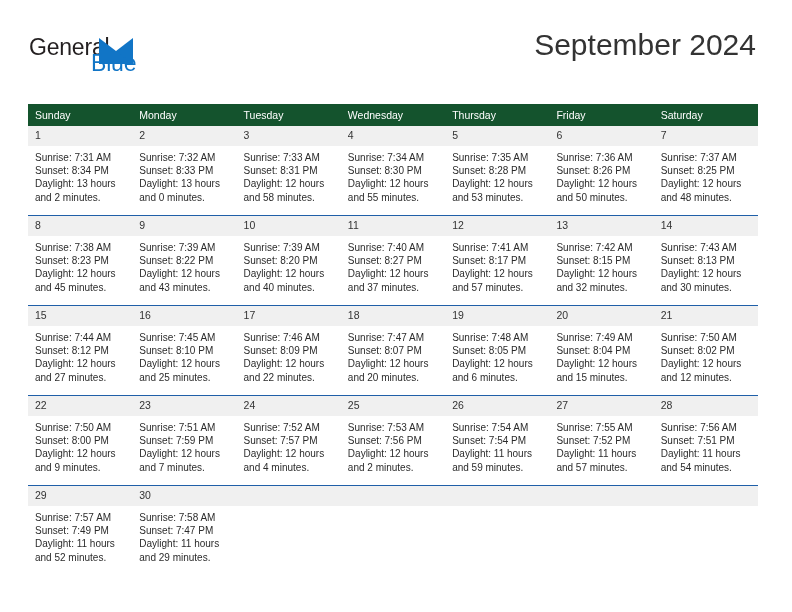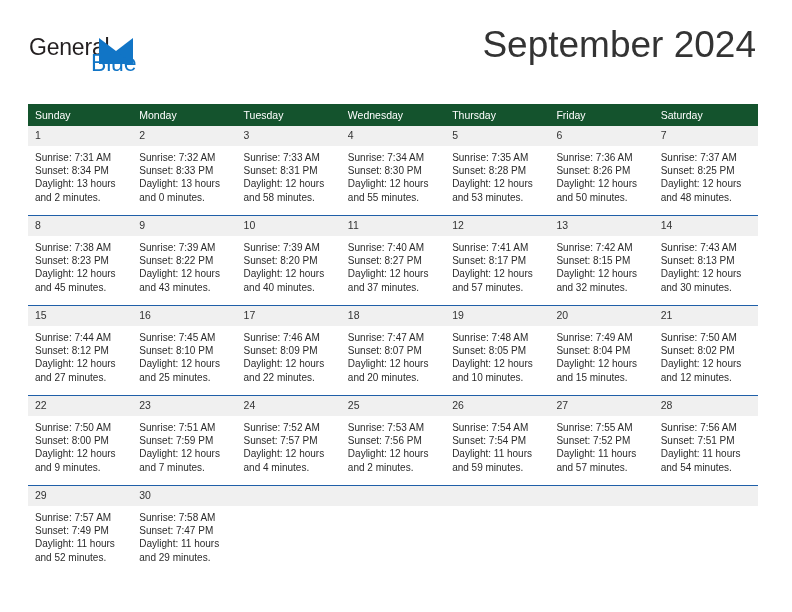--- a/index.html
+++ b/index.html
@@ -63,21 +63,21 @@
     height: 26px;
   }
 
   .title-block {
     position: absolute;
     right: 36px;
     top: 28px;
     text-align: right;
   }
   .cal-title {
-    font-size: 37px;
+    font-size: 30px;
     color: #333333;
     line-height: 34px;
     white-space: nowrap;
   }
   .cal-subtitle {
     font-size: 13px;
     color: #333333;
     line-height: 20px;
     margin-top: 4px;
     white-space: nowrap;
@@ -341,21 +341,21 @@
             <div>Daylight: 12 hours</div>
             <div>and 20 minutes.</div>
           </div>
         </td>
         <td>
           <div class="daynum">19</div>
           <div class="cellbody">
             <div>Sunrise: 7:48 AM</div>
             <div>Sunset: 8:05 PM</div>
             <div>Daylight: 12 hours</div>
-            <div>and 10 minutes.</div>
+            <div>and 6 minutes.</div>
           </div>
         </td>
         <td>
           <div class="daynum">20</div>
           <div class="cellbody">
             <div>Sunrise: 7:49 AM</div>
             <div>Sunset: 8:04 PM</div>
             <div>Daylight: 12 hours</div>
             <div>and 15 minutes.</div>
           </div>

